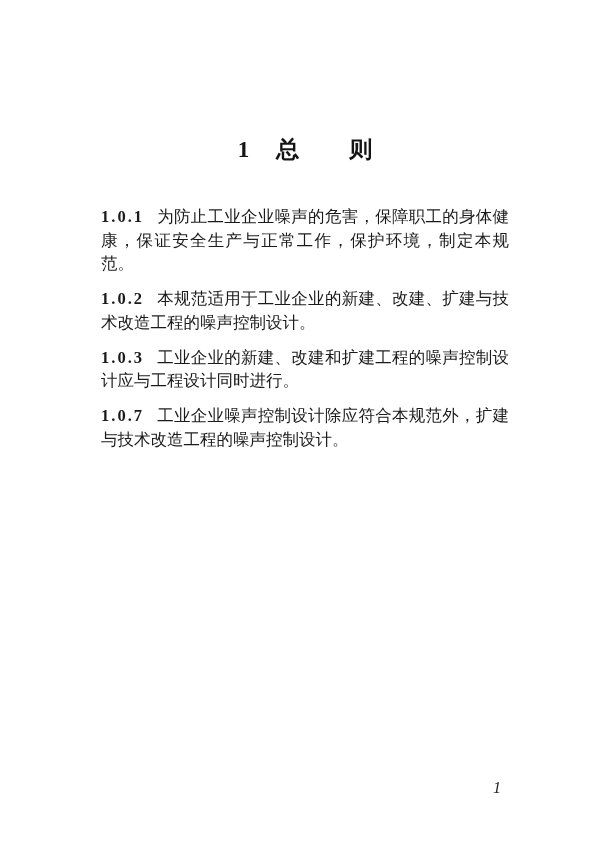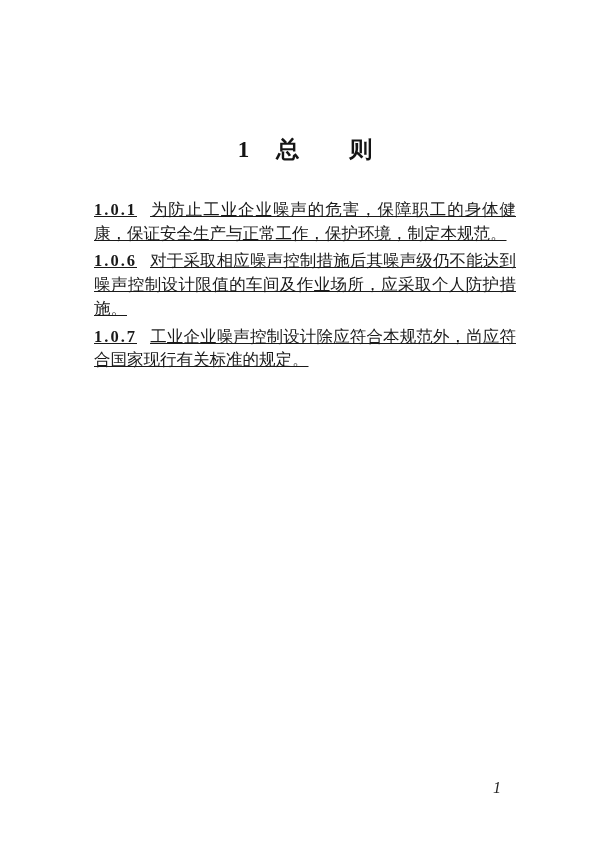--- a/index.html
+++ b/index.html
@@ -45,23 +45,22 @@
     top: 194px;
     left: 90px;
     width: 430px;
     font-size: 16.5px;
     line-height: 23.7px;
     text-align: justify;
     text-justify: inter-ideograph;
     color: #1a1a1a;
   }
   .clause {
-    margin: 4px;
+    margin: 11px;
     padding: 0;
-    text-decoration: underline;
   }
   .clause-num {
     font-weight: bold;
     letter-spacing: 2px;
     margin-right: 13px;
     white-space: nowrap;
   }
   .folio {
     position: absolute;
     top: 779px;
@@ -77,19 +76,20 @@
 <div class="page">
 
   <div class="chapter-title">
     <span class="num">1</span>
     <span class="char">总</span>
     <span class="char">则</span>
   </div>
 
   <div class="body-text">
     <p class="clause"><span class="clause-num">1.0.1</span><span>为防止工业企业噪声的危害，保障职工的身体健康，保证安全生产与正常工作，保护环境，制定本规范。</span></p>
-    <p class="clause"><span class="clause-num">1.0.6</span><span>对于采取相应噪声控制措施后其噪声级仍不能达到噪声控制设计限值的车间及作业场所，应采取个人防护措施。</span></p>
-    <p class="clause"><span class="clause-num">1.0.7</span><span>工业企业噪声控制设计除应符合本规范外，尚应符合国家现行有关标准的规定。</span></p>
+    <p class="clause"><span class="clause-num">1.0.2</span><span>本规范适用于工业企业的新建、改建、扩建与技术改造工程的噪声控制设计。</span></p>
+    <p class="clause"><span class="clause-num">1.0.3</span><span>工业企业的新建、改建和扩建工程的噪声控制设计应与工程设计同时进行。</span></p>
+    <p class="clause"><span class="clause-num">1.0.7</span><span>工业企业噪声控制设计除应符合本规范外，扩建与技术改造工程的噪声控制设计。</span></p>
   </div>
 
   <div class="folio">1</div>
 
 </div>
 
 </body></html>

